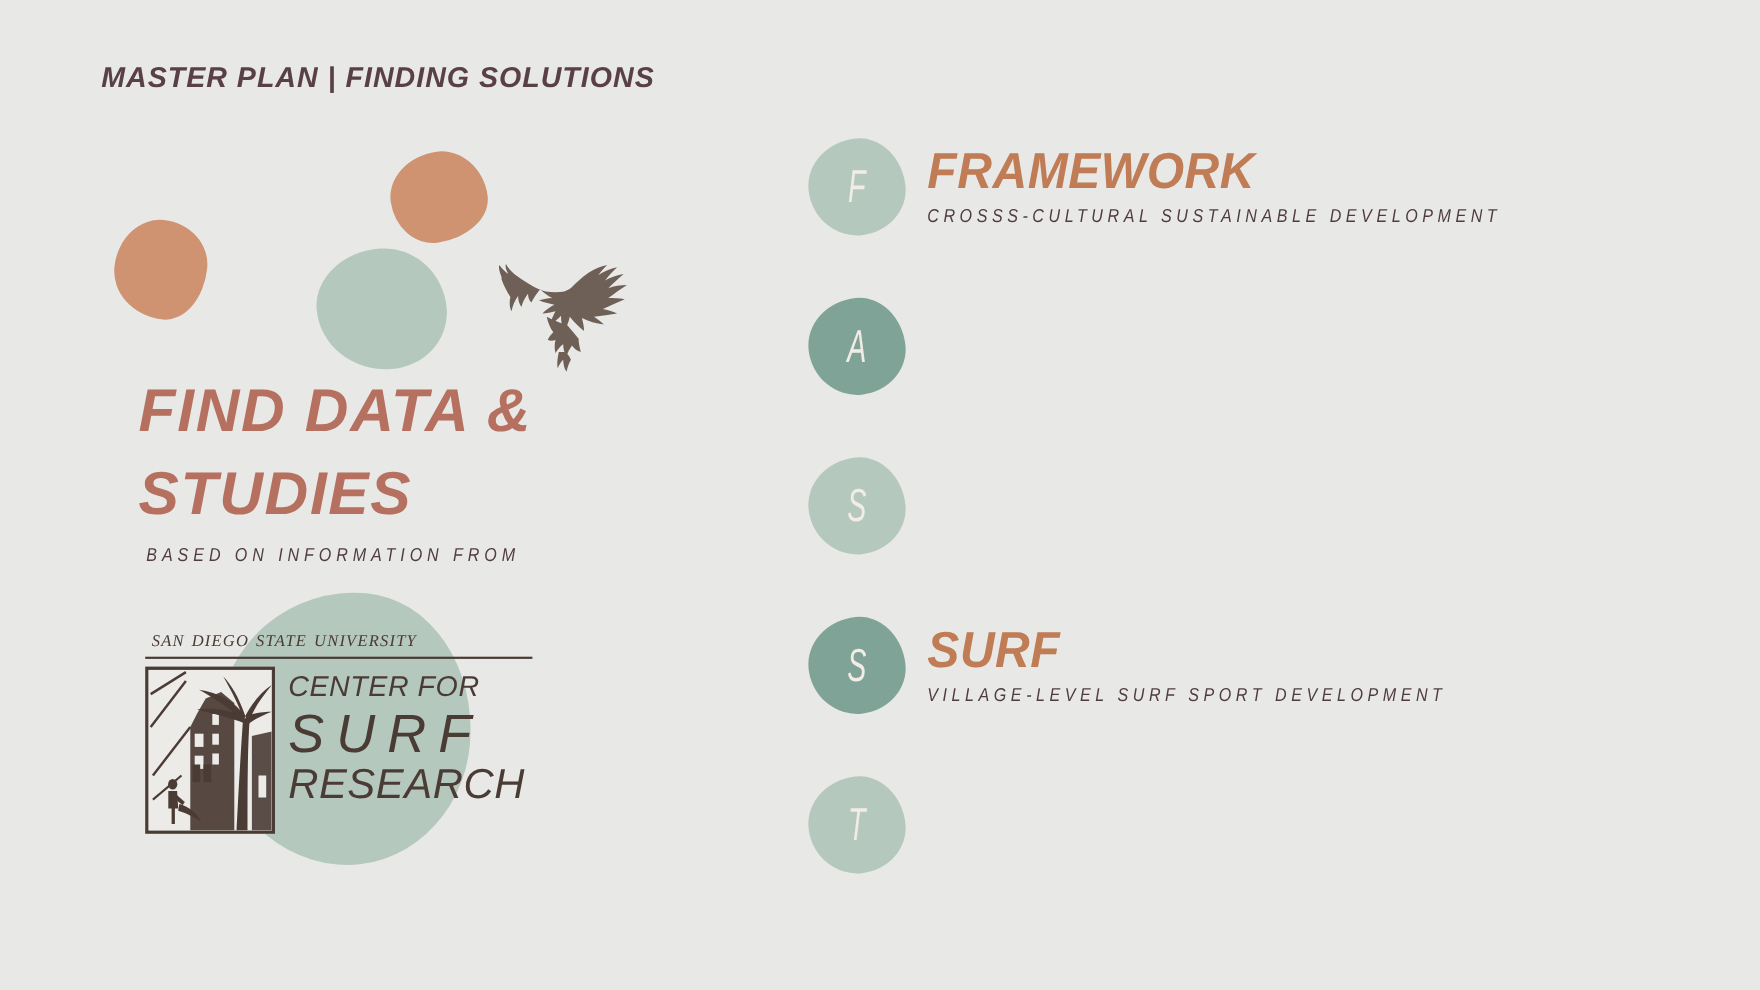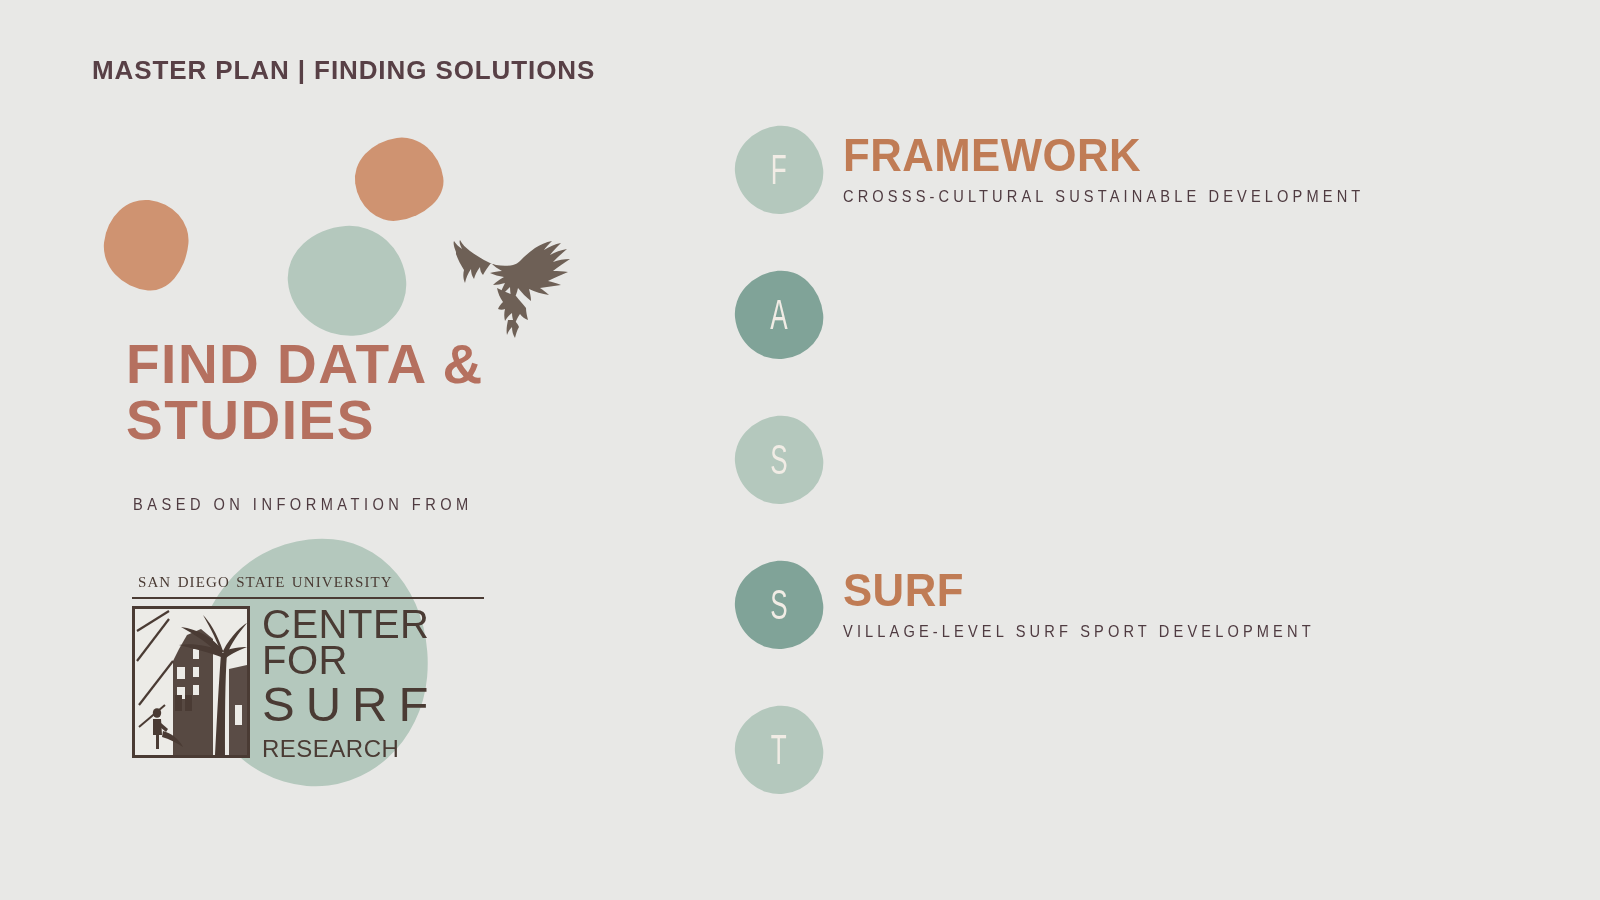--- a/index.html
+++ b/index.html
@@ -7,20 +7,21 @@
     padding: 0;
     background: #e8e8e6;
   }
   .slide {
     position: relative;
     width: 1384px;
     height: 900px;
     background: #e8e8e6;
     overflow: hidden;
     font-family: "Liberation Sans", sans-serif;
+    font-style: italic;
   }
 
   
   .header {
     position: absolute;
     left: 92px;
     top: 55px;
     font-family: "Liberation Sans", sans-serif;
     font-size: 26px;
     font-weight: 700;
@@ -74,21 +75,21 @@
 
   
   .headline {
     position: absolute;
     left: 126px;
     top: 336px;
     width: 470px;
     font-family: "Liberation Sans", sans-serif;
     font-weight: 700;
     font-size: 55px;
-    line-height: 56px;
+    line-height: 75px;
     letter-spacing: 1.5px;
     color: #b5705f;
     text-transform: uppercase;
   }
 
   
   .based-on {
     position: absolute;
     left: 133px;
     top: 495px;
@@ -139,31 +140,31 @@
     flex: 0 0 auto;
     background: #eceae6;
   }
   .logo-words {
     margin-left: 12px;
     color: #4a3b34;
     font-family: "Liberation Sans", sans-serif;
     font-weight: 300;
   }
   .logo-line-1 {
-    font-size: 40px;
+    font-size: 26px;
     letter-spacing: 0.5px;
     line-height: 36px;
   }
   .logo-line-2 {
     font-size: 49px;
     letter-spacing: 11px;
     line-height: 52px;
   }
   .logo-line-3 {
-    font-size: 24px;
+    font-size: 38px;
     letter-spacing: 0.5px;
     line-height: 38px;
   }
 
   
   .list {
     position: absolute;
     left: 735px;
     top: 126px;
     width: 800px;

